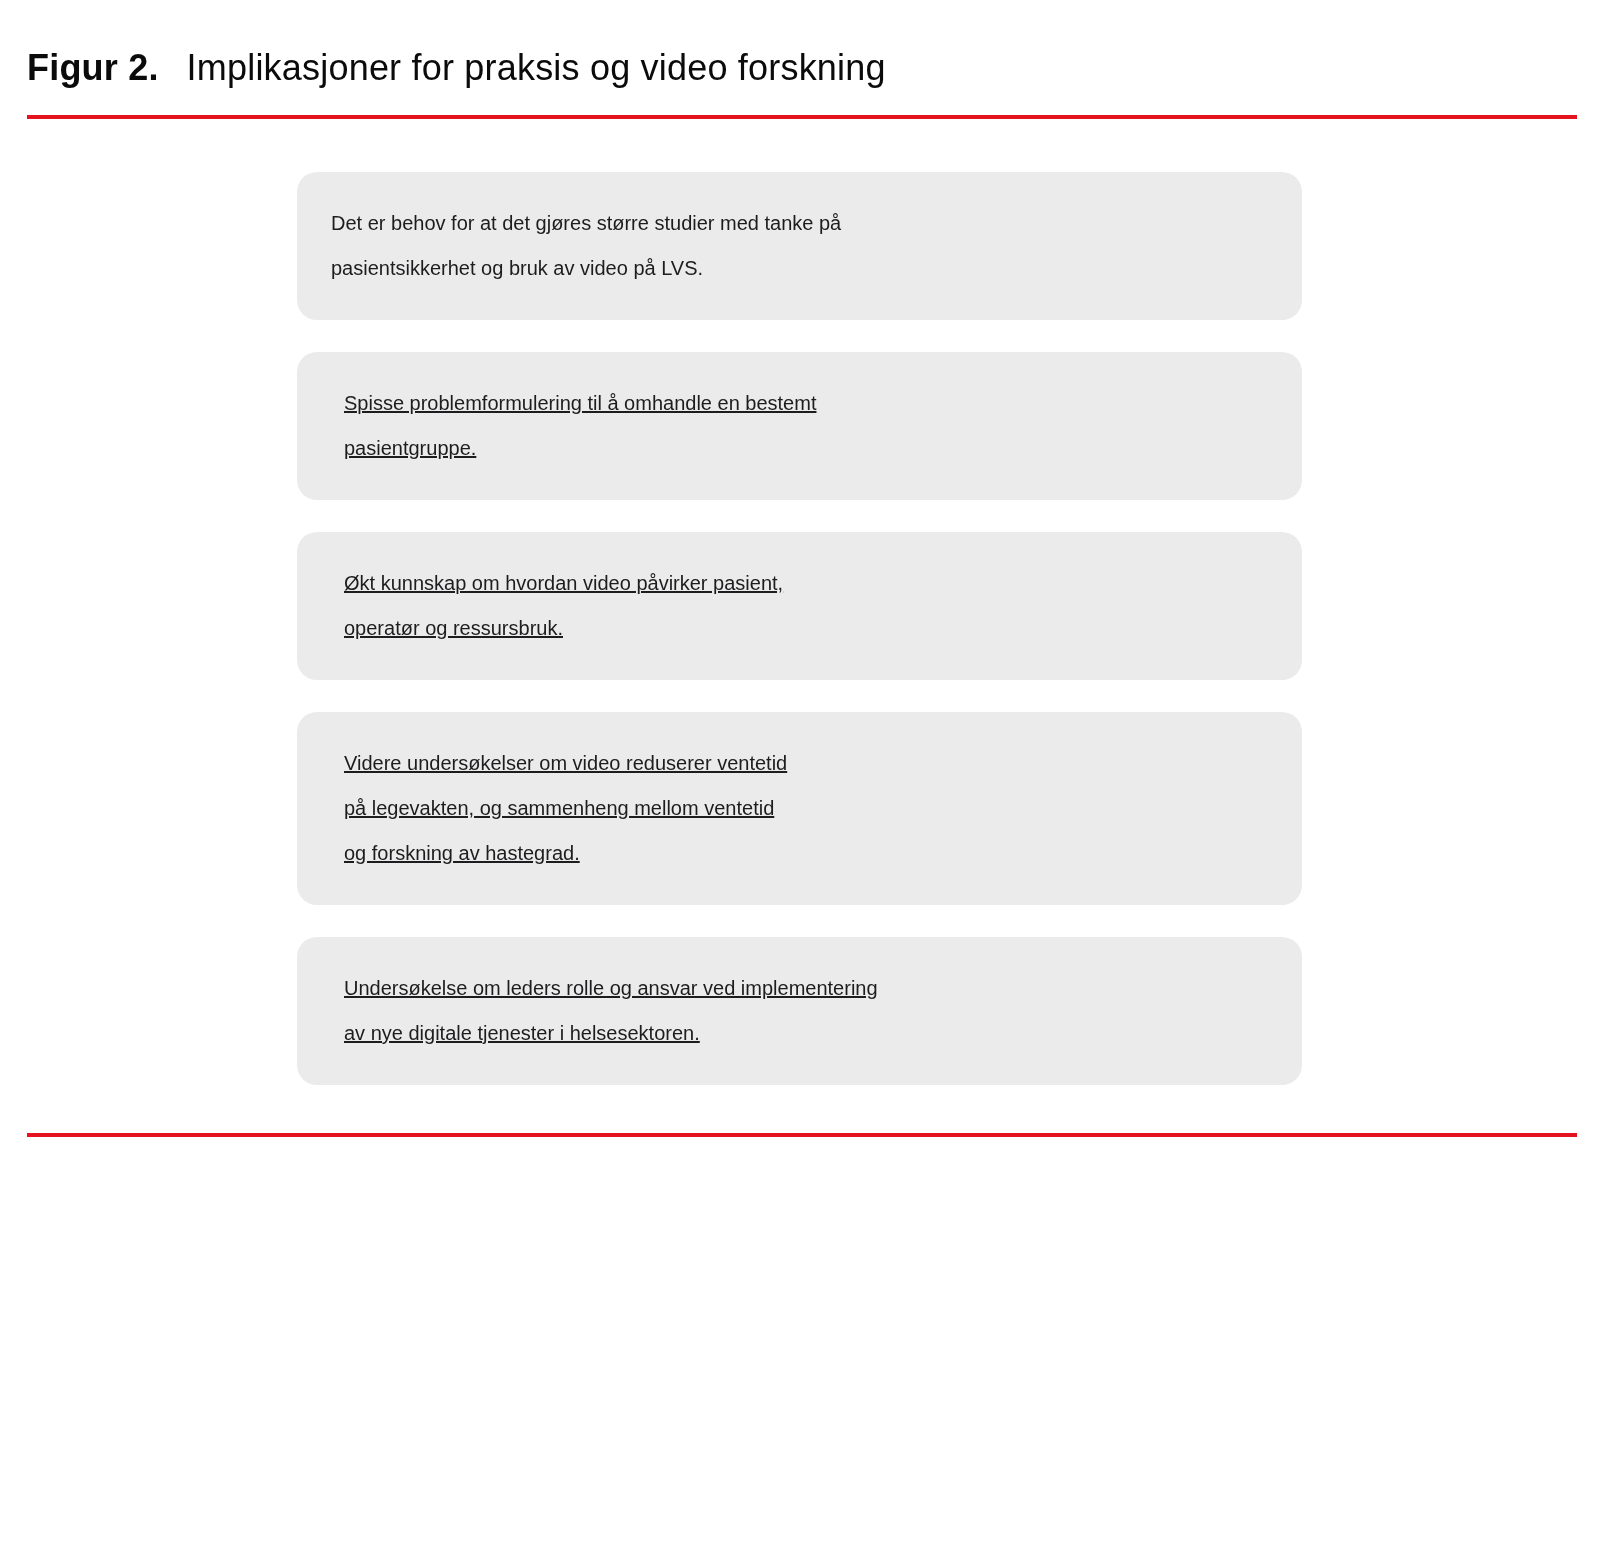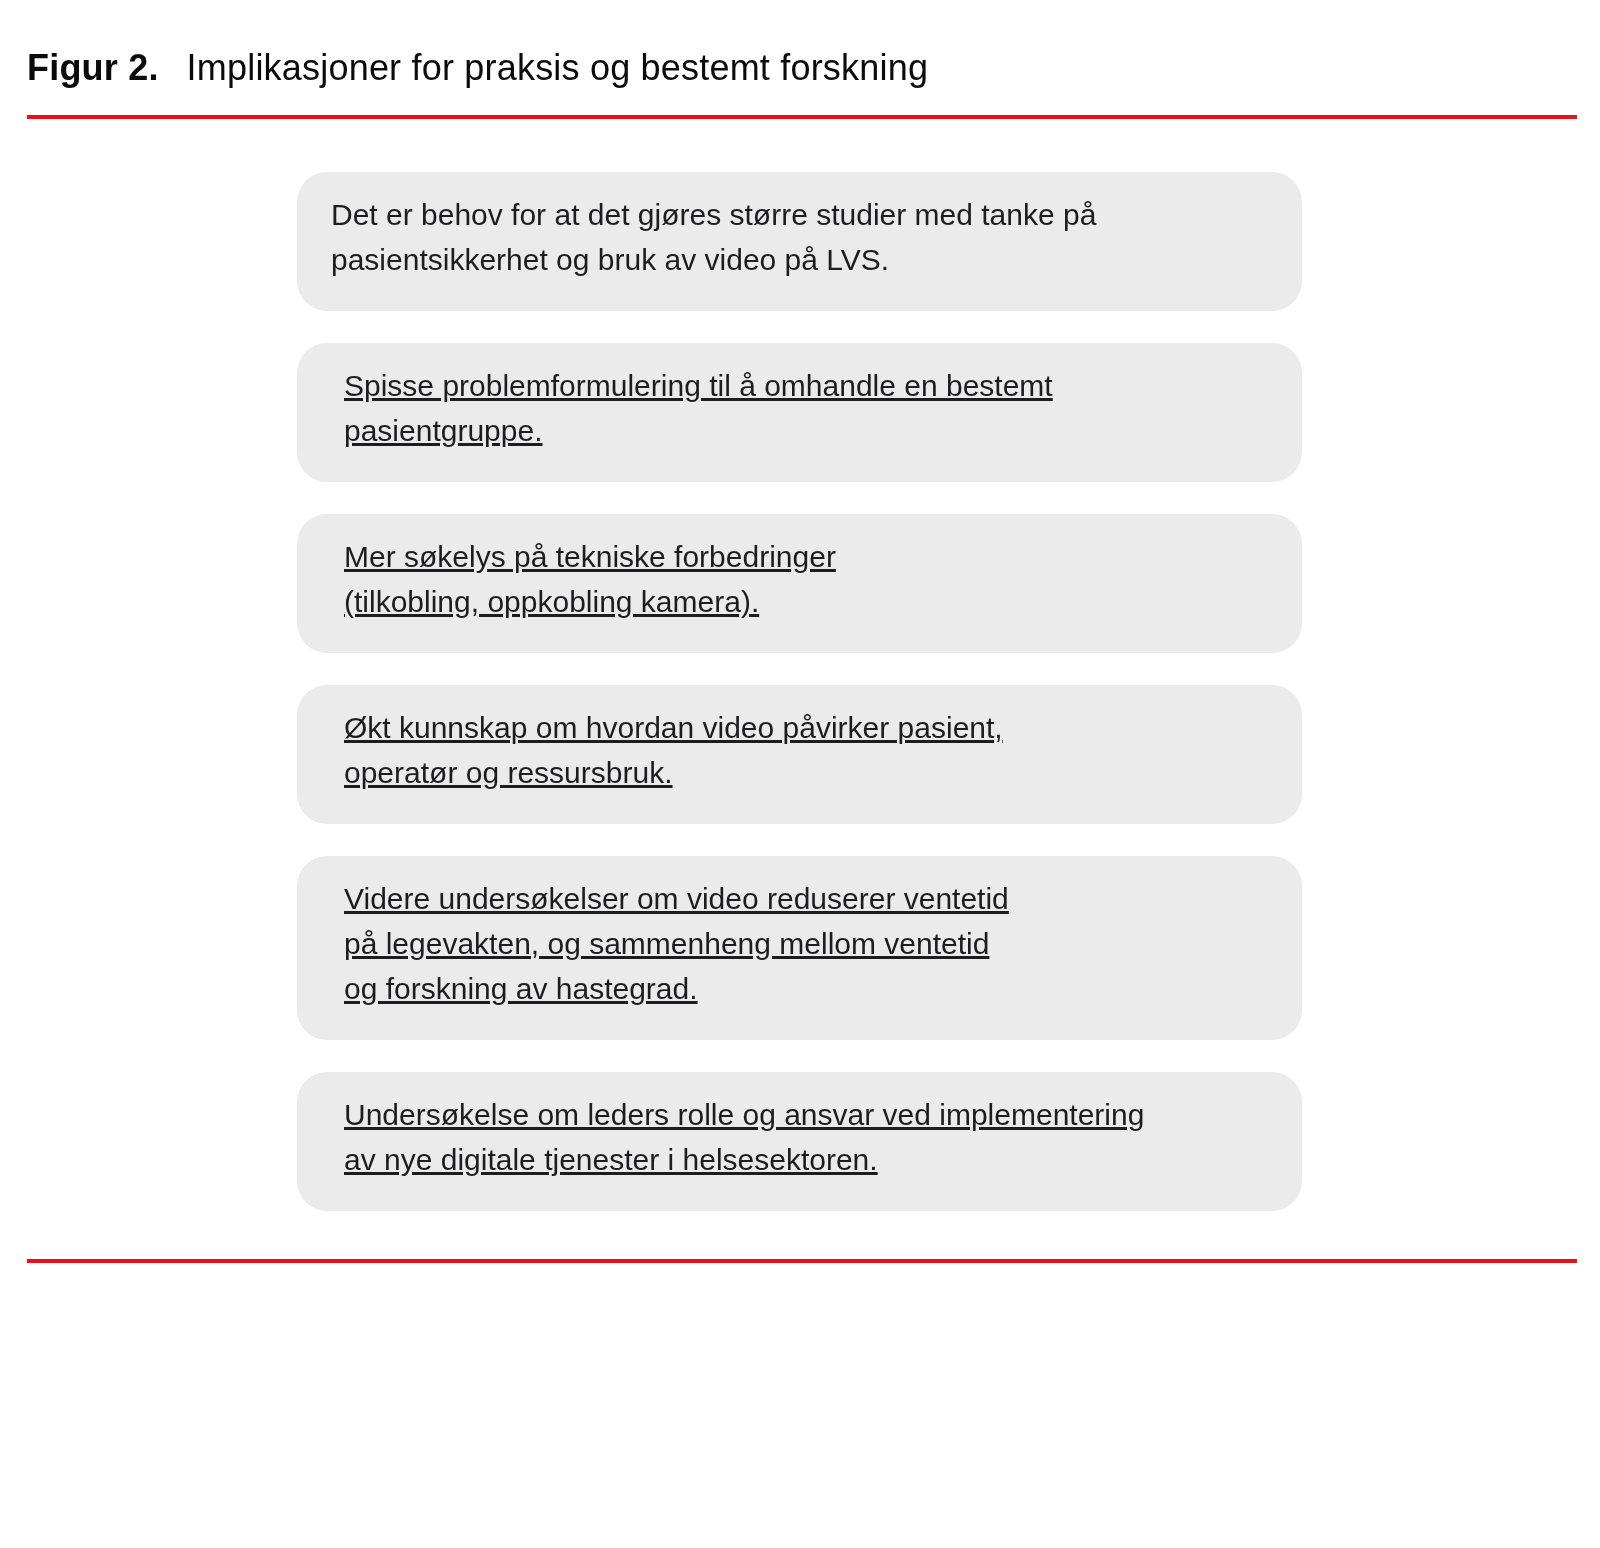--- a/index.html
+++ b/index.html
@@ -41,48 +41,46 @@
   }
   .boxes {
     margin: 53px 0 0 270px;
     width: 1005px;
     display: flex;
     flex-direction: column;
     gap: 32px;
   }
   .box {
     background: var(--box-bg, #ebebeb);
-    border-radius: 30px;
-    padding: 20px 20px 29px 34px;
-    font-size: 30px;
+    border-radius: 20px;
+    padding: 29px 20px 29px 34px;
+    font-size: 20px;
     line-height: 45px;
     white-space: pre-line;
     color: var(--text, #1d1d1f);
   }
   .box.indent {
     padding-left: 47px;
     text-decoration: underline;
   }
 </style>
 </head>
 <body>
 
 <div class="page">
 
-  <h2 class="figure-title"><span class="label">Figur 2.</span><span>Implikasjoner for praksis og bestemt forskning</span></h2>
+  <h2 class="figure-title"><span class="label">Figur 2.</span><span>Implikasjoner for praksis og video forskning</span></h2>
 
   <hr class="rule top">
 
   <div class="boxes">
     <div class="box">Det er behov for at det gjøres større studier med tanke på
 pasientsikkerhet og bruk av video på LVS.</div>
     <div class="box indent">Spisse problemformulering til å omhandle en bestemt
 pasientgruppe.</div>
-    <div class="box indent">Mer søkelys på tekniske forbedringer
-(tilkobling, oppkobling kamera).</div>
     <div class="box indent">Økt kunnskap om hvordan video påvirker pasient,
 operatør og ressursbruk.</div>
     <div class="box indent">Videre undersøkelser om video reduserer ventetid
 på legevakten, og sammenheng mellom ventetid
 og forskning av hastegrad.</div>
     <div class="box indent">Undersøkelse om leders rolle og ansvar ved implementering
 av nye digitale tjenester i helsesektoren.</div>
   </div>
 
   <hr class="rule bottom">

